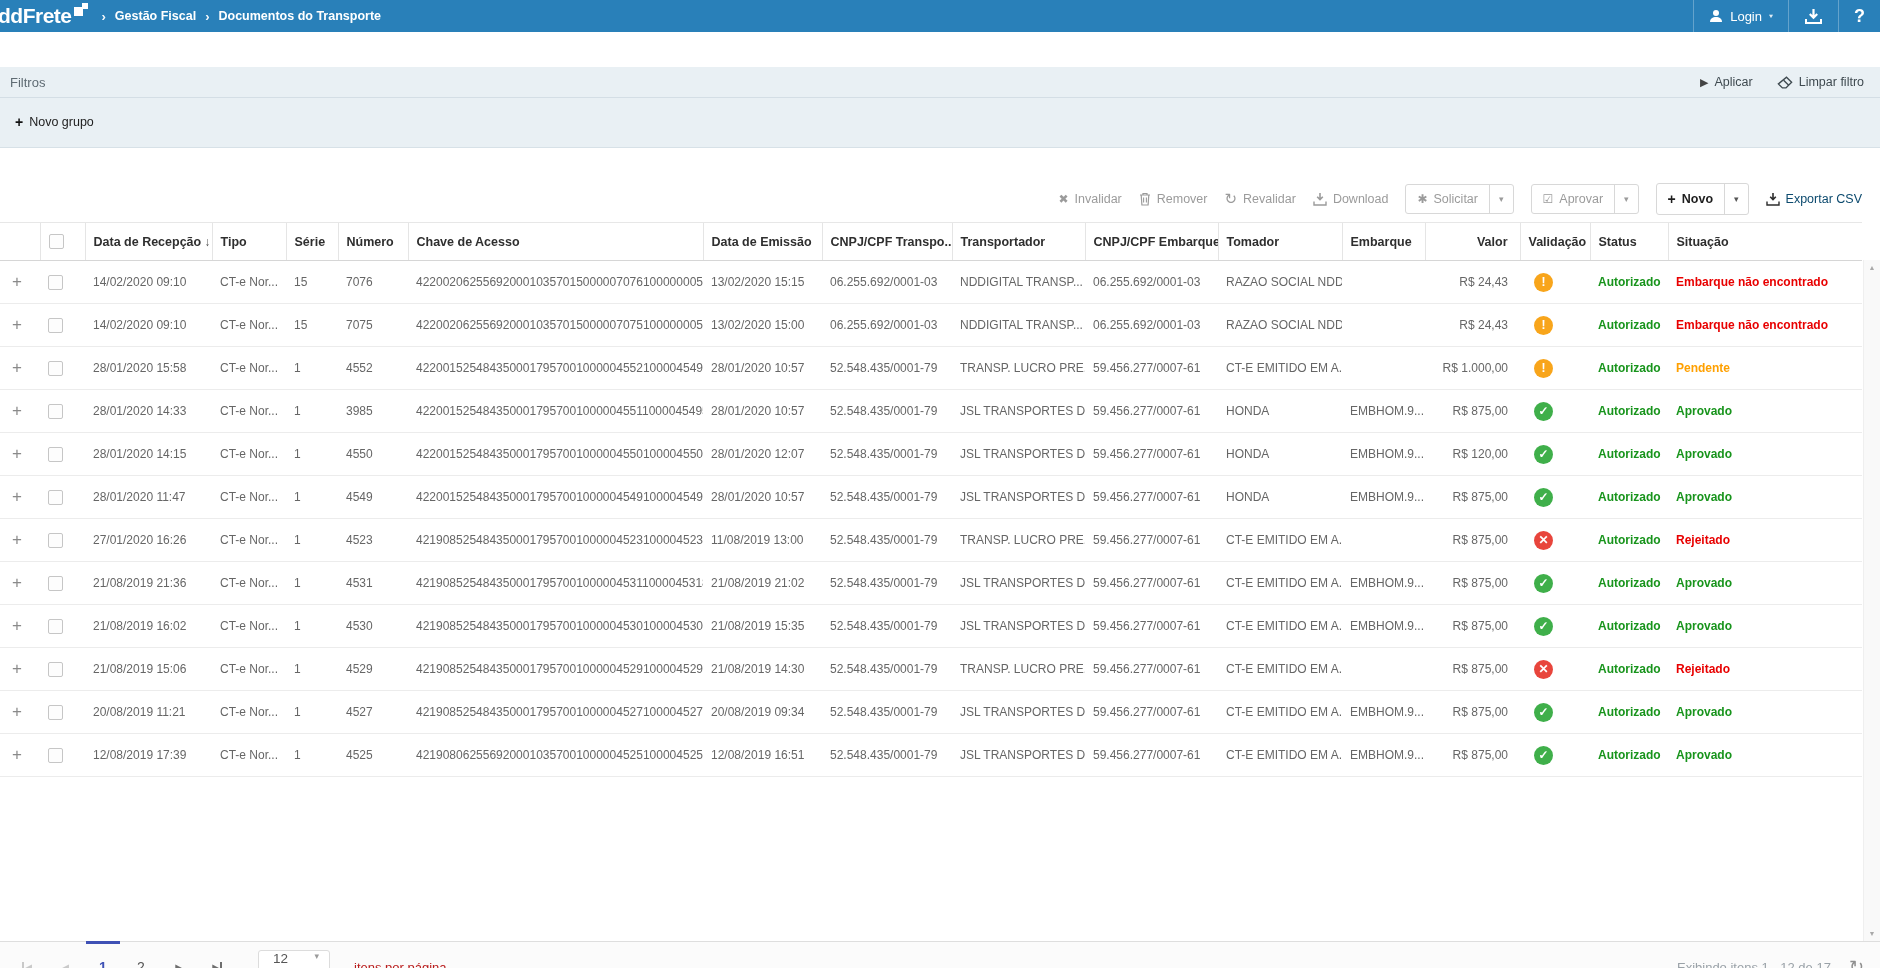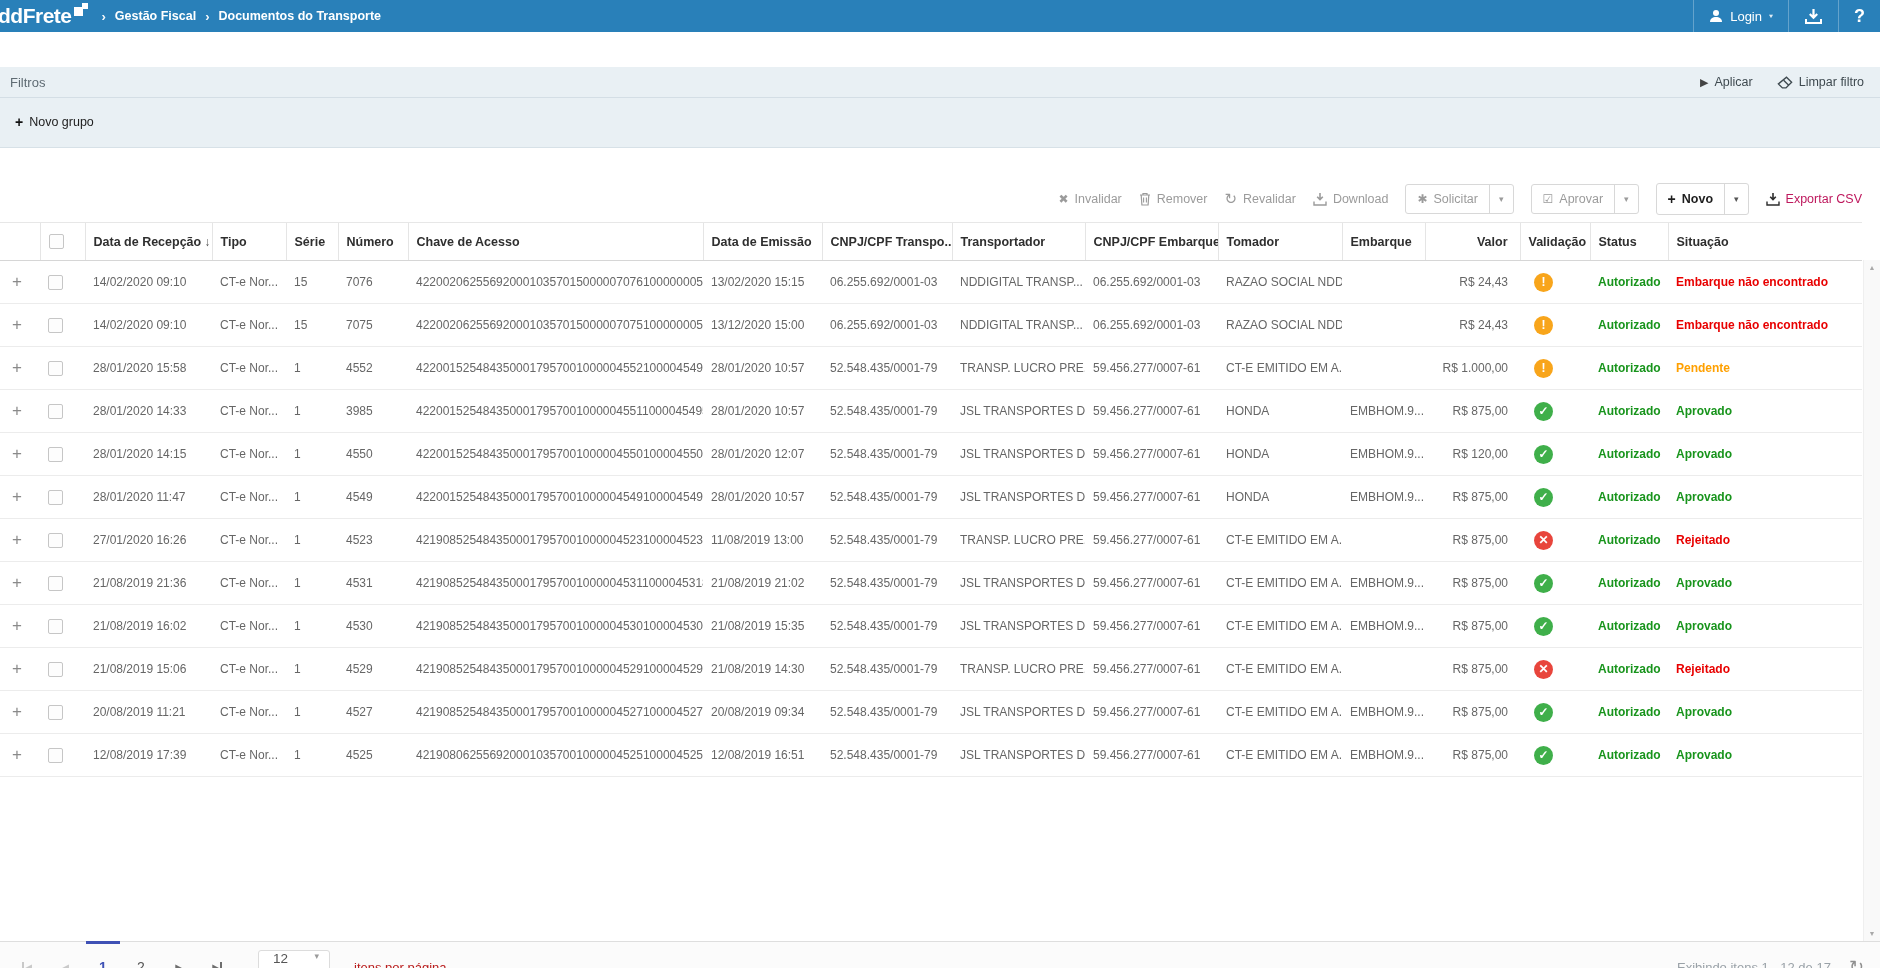--- a/index.html
+++ b/index.html
@@ -30,21 +30,21 @@
   .filter-actions .act { display:flex; align-items:center; gap:6px; cursor:pointer; }
   .play-ico { font-size:11px; color:#444; }
   .filter-body { padding:15px 0 0 15px; }
   .new-group { display:inline-flex; align-items:center; gap:6px; font-size:12.5px; color:#222; cursor:pointer; }
   .new-group .plus { font-weight:900; font-size:14px; color:#111; }
 
   
   .grid-toolbar { height:74px; display:flex; justify-content:flex-end; align-items:center;
                   padding:28px 18px 0 0; gap:17px; font-size:12.5px; color:#9b9b9b; }
   .tool-link { display:flex; align-items:center; gap:6px; cursor:pointer; white-space:nowrap; }
-  .tool-link.dark { color:#be185d; }
+  .tool-link.dark { color:#0c4a6e; }
   .tool-ico { font-size:12px; }
   .btn-group { display:flex; border:1px solid #d8d8d8; border-radius:3px; background:#fff; overflow:hidden; }
   .btn-group .main { padding:7px 11px; display:flex; align-items:center; gap:6px; cursor:pointer; white-space:nowrap; }
   .btn-group .caret { padding:0 9px; display:flex; align-items:center; border-left:1px solid #d8d8d8; color:#9b9b9b; font-size:9px; cursor:pointer; }
   .btn-group.enabled .main { color:#1e1e1e; font-weight:700; }
   .btn-group.enabled .caret { color:#555; }
   .novo-plus { font-weight:900; font-size:14px; }
 
   
   .grid-area { position:relative; height:719px; }
@@ -303,21 +303,21 @@
         <tr>
           <td><span class="expand-plus">+</span></td>
           <td>
             <div class="checkbox"></div>
           </td>
           <td><span>14/02/2020 09:10</span></td>
           <td><span>CT-e Nor...</span></td>
           <td><span>15</span></td>
           <td><span>7075</span></td>
           <td><span>42200206255692000103570150000070751000000050</span></td>
-          <td><span>13/12/2020 15:00</span></td>
+          <td><span>13/02/2020 15:00</span></td>
           <td><span>06.255.692/0001-03</span></td>
           <td><span>NDDIGITAL TRANSP...</span></td>
           <td><span>06.255.692/0001-03</span></td>
           <td><span>RAZAO SOCIAL NDD...</span></td>
           <td><span></span></td>
           <td class="right"><span>R$ 24,43</span></td>
           <td>
             <span class="vicon warning">
               <span>!</span>
             </span>

